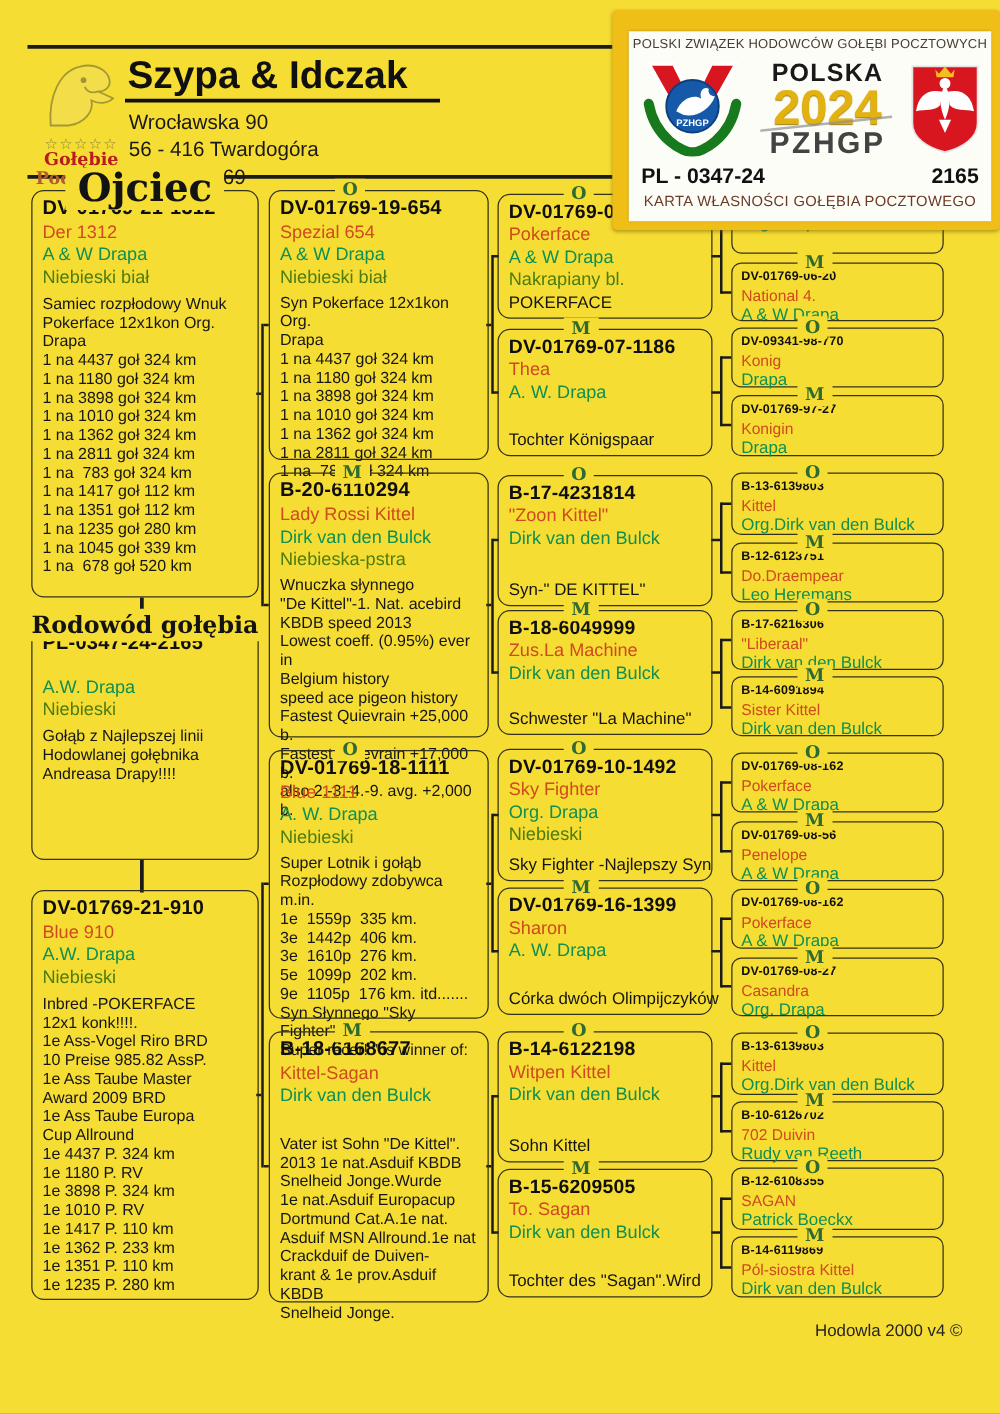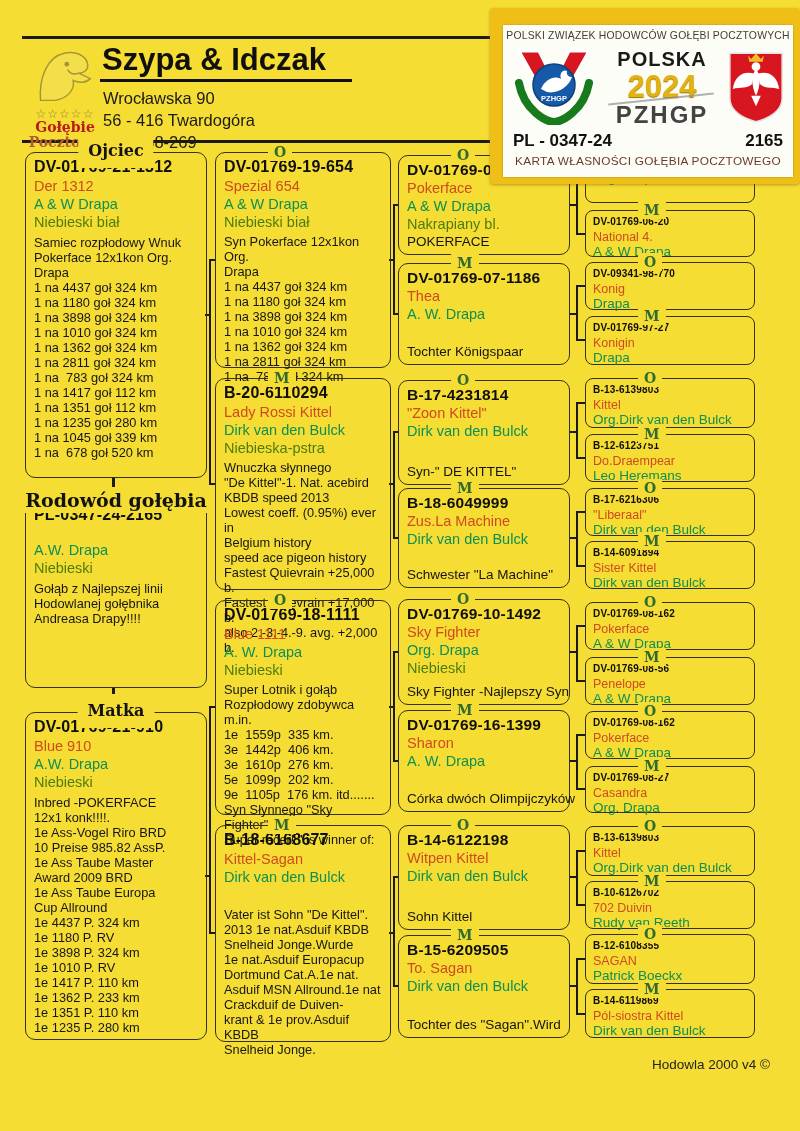--- a/index.html
+++ b/index.html
@@ -12,21 +12,21 @@
   .box{position:absolute;box-sizing:border-box;border:1.6px solid #35321b;border-radius:10px;
        padding:4px 8px;display:flex;flex-direction:column;z-index:2;background:transparent;}
   .c1{left:25px;width:182px;}
   .c2{left:215px;width:176px;}
   .c3{left:398px;width:172px;}
   .c4{left:585px;width:170px;border-radius:8px;padding:3px 7px;}
   .sex{position:absolute;top:-10px;left:52px;background:#f6dd33;padding:0 6px;
        font-family:"DejaVu Serif",serif;font-weight:bold;font-size:14px;color:#2f6b30;line-height:18px;}
   .sec-title{position:absolute;left:50%;transform:translateX(-50%);background:#f6dd33;
        padding:0 10px;font-family:"DejaVu Serif",serif;font-weight:bold;color:#131313;white-space:nowrap;z-index:3;}
-  .t24{font-size:16px;top:-19px;line-height:34px;}
+  .t24{font-size:31px;top:-19px;line-height:34px;}
   .t19{font-size:19px;top:-14px;line-height:26px;}
   .ring{font-weight:bold;font-size:16px;line-height:20px;color:#0f0f0f;letter-spacing:.2px;white-space:nowrap;}
   .hline{font-size:14.5px;line-height:18px;white-space:nowrap;}
   .name{color:#cf4a1e;}
   .owner{color:#0e8f53;}
   .colorline{color:#4d7c0f;min-height:17px;}
   .notes{font-size:12.8px;line-height:15px;margin-top:4px;white-space:pre-wrap;color:#161616;}
   .bnote{margin-top:auto;font-size:13.5px;line-height:16px;color:#141414;white-space:nowrap;}
   .g3 .ring{font-size:15.5px;line-height:19px;}
   .g4 .ring{font-size:10px;line-height:16px;}
@@ -46,21 +46,21 @@
 
   
   .card-outer{position:absolute;left:490px;top:8px;width:310px;height:176px;background:#f0bf17;
               border-radius:4px;z-index:10;box-shadow:0 1px 3px rgba(120,90,0,.5);}
   .card-inner{position:absolute;left:13px;top:17px;width:290px;height:152px;background:#fdfdf8;
               box-shadow:0 0 2px rgba(0,0,0,.25);display:flex;flex-direction:column;align-items:stretch;}
   .assoc{margin-top:5px;text-align:center;font-size:10.4px;letter-spacing:.2px;color:#463c30;white-space:nowrap;}
   .card-mid{display:flex;justify-content:space-between;align-items:center;padding:2px 8px 0 8px;height:88px;}
   .card-center{text-align:center;position:relative;}
   .polska{font-weight:bold;font-size:20px;letter-spacing:1px;color:#191919;line-height:25px;}
-  .year{font-weight:bold;font-size:31px;color:#e3b211;line-height:29px;text-shadow:0 1px 1px #9a7a00;}
+  .year{font-weight:bold;font-size:39px;color:#e3b211;line-height:29px;text-shadow:0 1px 1px #9a7a00;}
   .pzhgp-big{font-weight:bold;font-size:24px;letter-spacing:2px;color:#434343;line-height:27px;}
   .scribble{position:absolute;left:-8px;top:51px;width:106px;height:2px;background:#8f8f8f;
             transform:rotate(-6deg);opacity:.7;}
   .card-nums{display:flex;justify-content:space-between;padding:0 10px;font-weight:bold;font-size:17px;color:#111;text-align:center;}
   .card-cap{margin-top:3px;text-align:center;font-size:11.8px;letter-spacing:.3px;color:#6b3a24;white-space:nowrap;}
 
   .footer{position:absolute;left:600px;top:1057px;width:170px;text-align:right;font-size:13.5px;color:#242424;}
 </style>
 </head>
 <body>
@@ -189,21 +189,20 @@
     <div class="sec-title t19">Rodowód gołębia</div>
     <div class="ring">PL-0347-24-2165</div>
     <div class="hline owner subject-owner">A.W. Drapa</div>
     <div class="hline colorline">Niebieski</div>
     <div class="notes">Gołąb z Najlepszej linii
 Hodowlanej gołębnika
 Andreasa Drapy!!!!</div>
   </div>
 
   <div class="box c1" style="top:712px;height:328px">
-    <div class="sec-title t24">Matka</div>
     <div class="ring">DV-01769-21-910</div>
     <div class="hline name">Blue 910</div>
     <div class="hline owner">A.W. Drapa</div>
     <div class="hline colorline">Niebieski</div>
     <div class="notes">Inbred -POKERFACE
 12x1 konk!!!!.
 1e Ass-Vogel Riro BRD
 10 Preise 985.82 AssP.
 1e Ass Taube Master
 Award 2009 BRD

